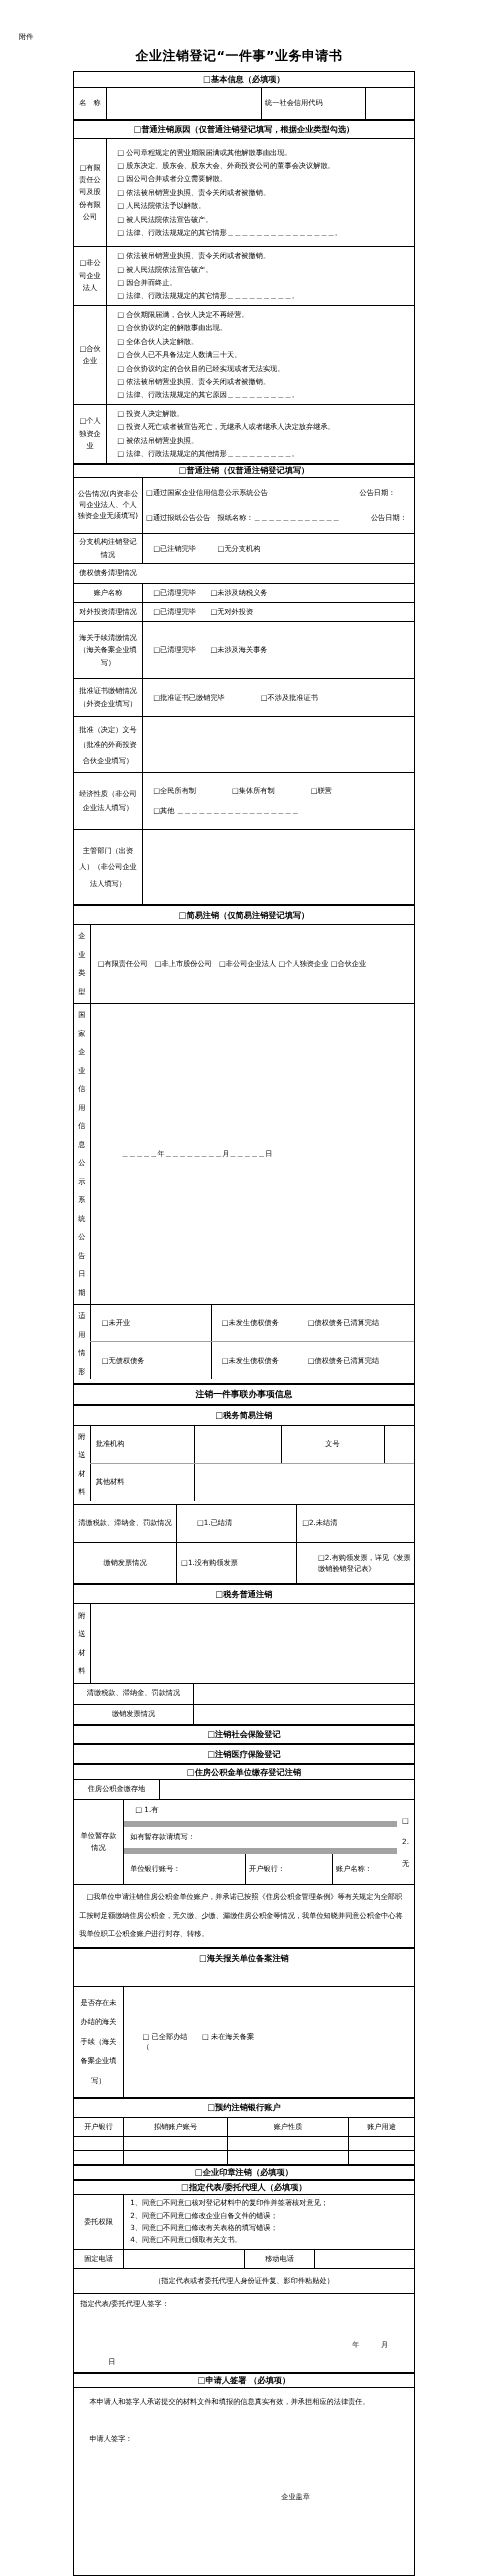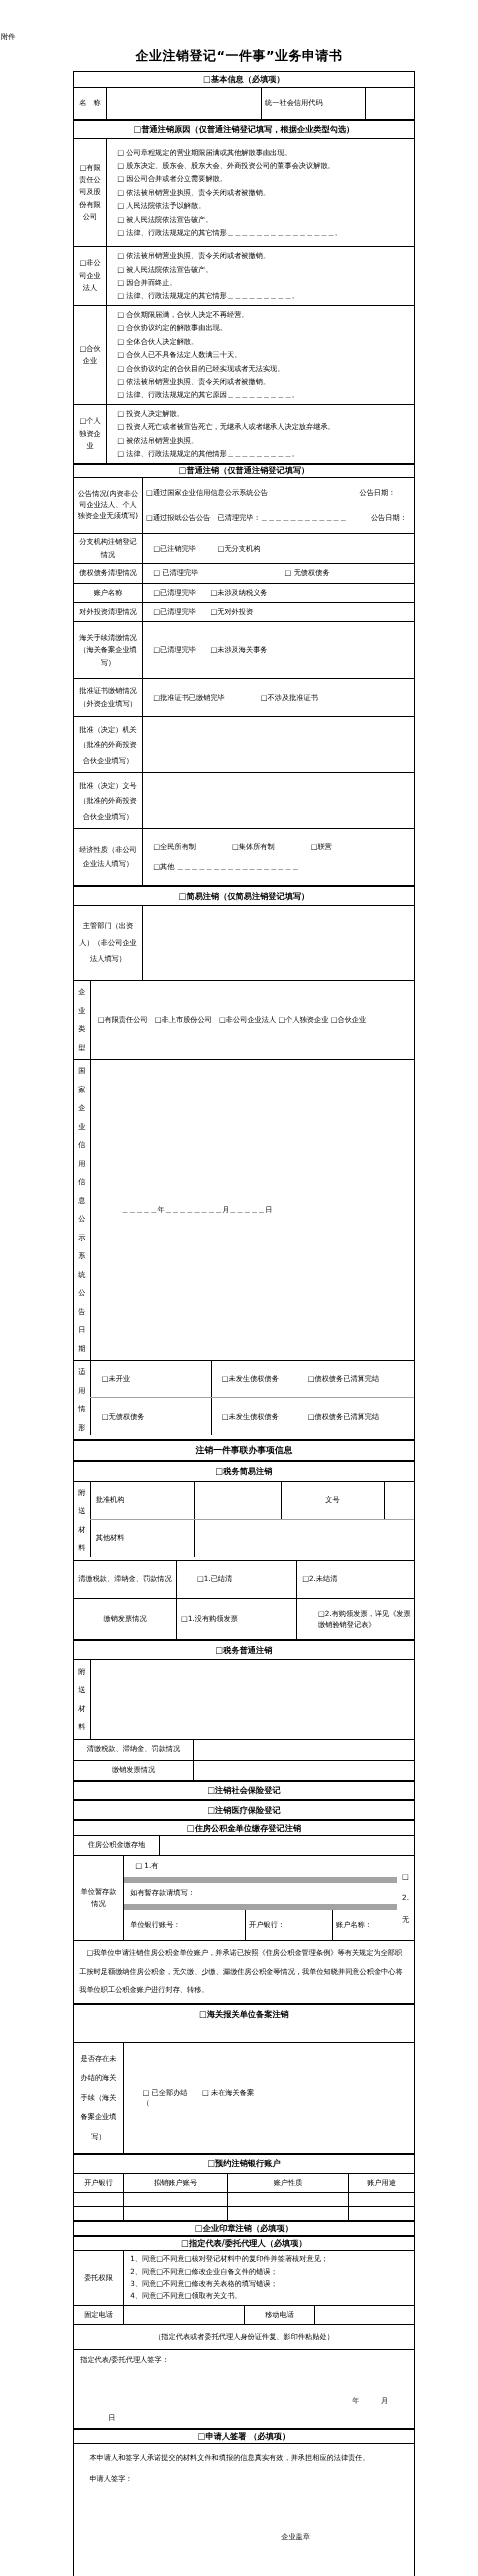--- a/index.html
+++ b/index.html
@@ -1,18 +1,18 @@
 <!DOCTYPE html>
 <html style="font-size:8.2px"><head>
 <meta charset="utf-8">
 <style>
   html,body{margin:0;padding:0;background:#fff;}
   body{width:478px;height:2698px;position:relative;color:#000;
        font-family:"DejaVu Sans","Liberation Sans",sans-serif;font-size:7.2px;}
-  .attachment{position:absolute;top:32px;left:1px;font-size:7.2px;font-family:Liberation Mono, monospace;}
+  .attachment{position:absolute;top:32px;left:19px;font-size:7.2px;font-family:Liberation Mono, monospace;}
   .title{position:absolute;top:47px;left:0;width:100%;text-align:center;
          font-size:13px;font-weight:bold;letter-spacing:0.5px;}
   .ftable{position:absolute;top:71px;left:73px;width:342px;border:1.5px solid #000;box-sizing:border-box;}
   .row{display:flex;border-bottom:0.5px solid #000;box-sizing:border-box;align-items:stretch;}
   .row:last-child{border-bottom:none;}
   .sec{border-top:1px solid #000;border-bottom:1px solid #000;display:flex;
        justify-content:center;align-items:center;text-align:center;
        font-weight:bold;font-size:8.2px;box-sizing:border-box;}
   .sec.first{border-top:none;}
   .sec.topalign{align-items:flex-start;padding-top:4.1px;}
@@ -107,70 +107,65 @@
       <span>□普通注销（仅普通注销登记填写）</span>
     </div>
   <div class="row" style="min-height:56px">
     <div class="cell w132 lbl" style="line-height:10.8px">公告情况(内资非公司企业法人、个人独资企业无须填写)</div>
     <div class="cell grow" style="justify-content:space-around">
       <div class="spread" style="padding-right:15.5px">
         <span>□通过国家企业信用信息公示系统公告</span>
         <span>公告日期：</span>
       </div>
       <div class="spread" style="padding-right:4.1px">
-        <span>□通过报纸公告公告　已清理完毕：＿＿＿＿＿＿＿＿＿＿＿＿</span>
+        <span>□通过报纸公告公告　报纸名称：＿＿＿＿＿＿＿＿＿＿＿＿</span>
         <span>公告日期：</span>
       </div>
     </div>
   </div>
   <div class="row" style="min-height:25px">
     <div class="cell w132 lbl">分支机构注销登记情况</div>
     <div class="cell grow pad20">□已注销完毕　　　□无分支机构</div>
   </div>
   <div class="row" style="min-height:19.6px">
     <div class="cell w132 lbl">债权债务清理情况</div>
-    <div class="cell grow pad20">□ 已清理完毕　　　　　　　　　　　　□ 无债权债务</div>
   </div>
   <div class="row" style="min-height:19px">
     <div class="cell w132 lbl">账户名称</div>
     <div class="cell grow pad20">□已清理完毕　　□未涉及纳税义务</div>
   </div>
   <div class="row" style="min-height:19.6px">
     <div class="cell w132 lbl">对外投资清理情况</div>
     <div class="cell grow pad20">□已清理完毕　　□无对外投资</div>
   </div>
   <div class="row" style="min-height:57px">
     <div class="cell w132 lbl">海关手续清缴情况（海关备案企业填写）</div>
     <div class="cell grow pad20">□已清理完毕　　□未涉及海关事务</div>
   </div>
   <div class="row" style="min-height:38px">
     <div class="cell w132 lbl">批准证书缴销情况（外资企业填写）</div>
     <div class="cell grow pad20">□批准证书已缴销完毕　　　　　□不涉及批准证书</div>
-  </div>
-  <div class="row" style="min-height:56px">
-    <div class="cell w132 lbl" style="line-height:15.5px">批准（决定）机关（批准的外商投资合伙企业填写）</div>
-    <div class="cell grow"></div>
   </div>
   <div class="row" style="min-height:56px">
     <div class="cell w132 lbl" style="line-height:15.5px">批准（决定）文号（批准的外商投资合伙企业填写）</div>
     <div class="cell grow"></div>
   </div>
   <div class="row" style="min-height:57px">
     <div class="cell w132 lbl" style="line-height:14.4px">经济性质（非公司企业法人填写）</div>
     <div class="cell grow pad20 pre" style="line-height:20.6px">□全民所有制　　　　　□集体所有制　　　　　□联营
 □其他 ＿＿＿＿＿＿＿＿＿＿＿＿＿＿＿＿＿</div>
   </div>
+  <div class="row" style="min-height:75px">
+    <div class="cell w132 lbl" style="line-height:16.5px">主管部门（出资人）（非公司企业法人填写）</div>
+    <div class="cell grow"></div>
+  </div>
+
   <div class="row sec" style="min-height:19.6px">
       <span>□简易注销（仅简易注销登记填写）</span>
     </div>
-
-  <div class="row" style="min-height:75px">
-    <div class="cell w132 lbl" style="line-height:16.5px">主管部门（出资人）（非公司企业法人填写）</div>
-    <div class="cell grow"></div>
-  </div>
   <div class="row" style="min-height:75px">
     <div class="cell w30 lbl vline">
         <div class="vwrap">企业类型</div>
       </div>
     <div class="cell grow" style="padding-left:7.2px">□有限责任公司　□非上市股份公司　□非公司企业法人 □个人独资企业 □合伙企业</div>
   </div>
   <div class="row" style="min-height:298px">
     <div class="cell w30 lbl vline">
         <div class="vwrap">国家企业信用信息公示系统公告日期</div>
       </div>
@@ -346,20 +341,20 @@
       <div style="padding-left:28px;margin-top:7.2px">日</div>
     </div>
   </div>
 
   <div class="row sec" style="min-height:15.5px">
       <span>□申请人签署 （必填项）</span>
     </div>
   <div class="row" style="min-height:187px">
     <div class="cell grow" style="justify-content:flex-start;padding:8.2px 7.2px">
       <div style="padding-left:8.2px">本申请人和签字人承诺提交的材料文件和填报的信息真实有效，并承担相应的法律责任。</div>
-      <div style="margin-top:11px;padding-left:8.2px">申请人签字：</div>
+      <div style="margin-top:27px;padding-left:8.2px">申请人签字：</div>
       <div style="margin-top:48px;padding-left:200px">企业盖章</div>
 
     </div>
   </div>
 
 </div>
 
 
 </body></html>

